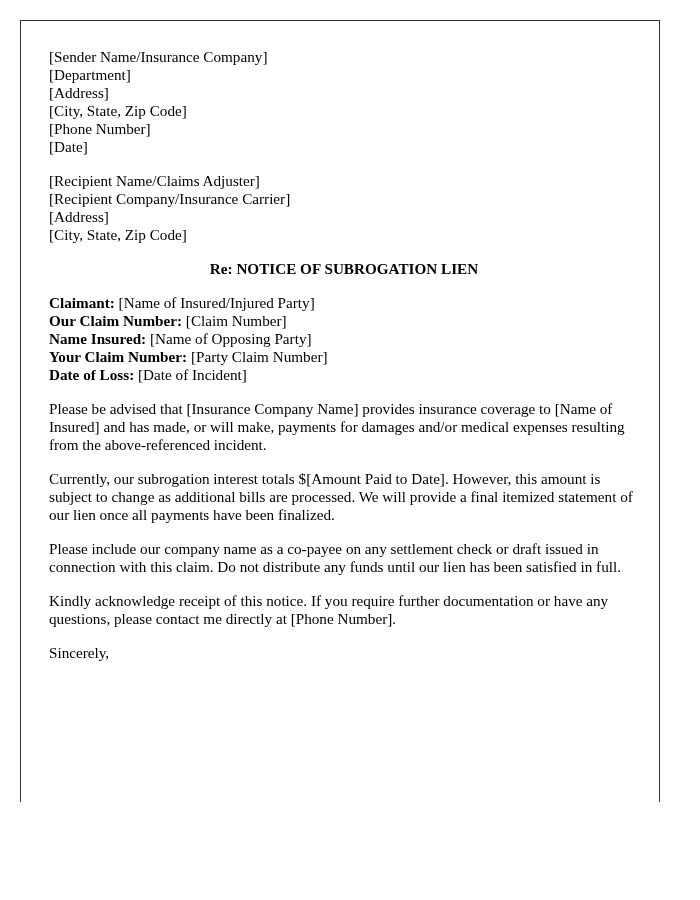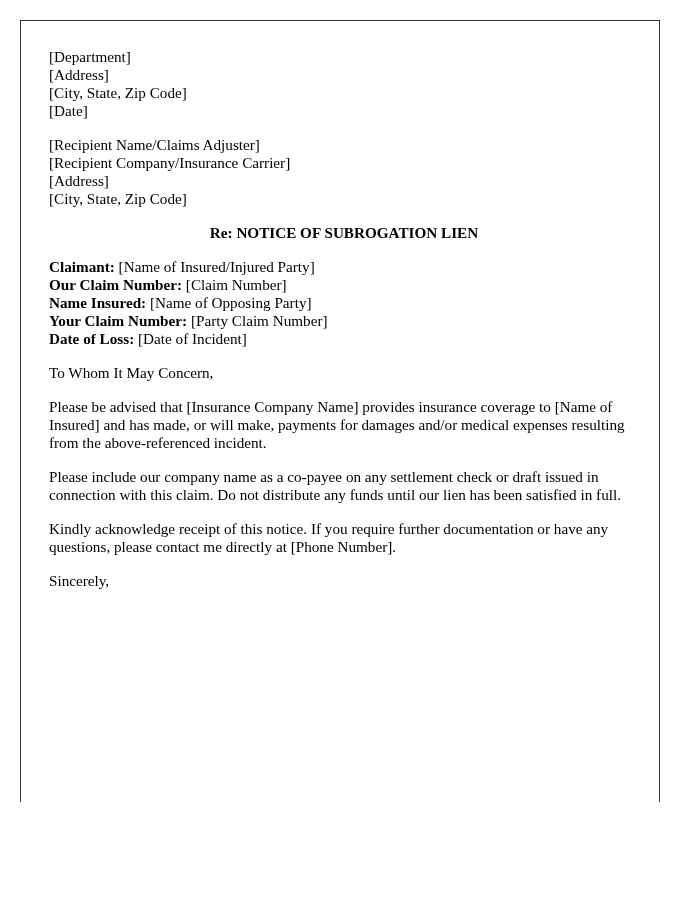--- a/index.html
+++ b/index.html
@@ -55,43 +55,45 @@
     }
   </style>
 </head>
 <body>
 
 <div class="page-frame"></div>
 
 <div class="letter">
 
   <div class="block">
+    <span class="line">[Sender Name/Insurance Company]</span>
     <span class="line">[Department]</span>
     <span class="line">[Address]</span>
     <span class="line">[City, State, Zip Code]</span>
+    <span class="line">[Phone Number]</span>
     <span class="line">[Date]</span>
   </div>
 
   <div class="block">
     <span class="line">[Recipient Name/Claims Adjuster]</span>
     <span class="line">[Recipient Company/Insurance Carrier]</span>
     <span class="line">[Address]</span>
     <span class="line">[City, State, Zip Code]</span>
   </div>
 
   <div class="subject">Re: NOTICE OF SUBROGATION LIEN</div>
 
   <div class="block">
     <span class="line"><span class="ref-label">Claimant:</span><span> [Name of Insured/Injured Party]</span></span>
     <span class="line"><span class="ref-label">Our Claim Number:</span><span> [Claim Number]</span></span>
     <span class="line"><span class="ref-label">Name Insured:</span><span> [Name of Opposing Party]</span></span>
     <span class="line"><span class="ref-label">Your Claim Number:</span><span> [Party Claim Number]</span></span>
     <span class="line"><span class="ref-label">Date of Loss:</span><span> [Date of Incident]</span></span>
   </div>
 
-  <p>To Whom It May Concern,</p>
 
   <p>Please be advised that [Insurance Company Name] provides insurance coverage to [Name of Insured] and has made, or will make, payments for damages and/or medical expenses resulting from the above-referenced incident.</p>
+  <p>Currently, our subrogation interest totals $[Amount Paid to Date]. However, this amount is subject to change as additional bills are processed. We will provide a final itemized statement of our lien once all payments have been finalized.</p>
   <p>Please include our company name as a co-payee on any settlement check or draft issued in connection with this claim. Do not distribute any funds until our lien has been satisfied in full.</p>
   <p>Kindly acknowledge receipt of this notice. If you require further documentation or have any questions, please contact me directly at [Phone Number].</p>
 
   <p>Sincerely,</p>
 </div>
 
 </body></html>

